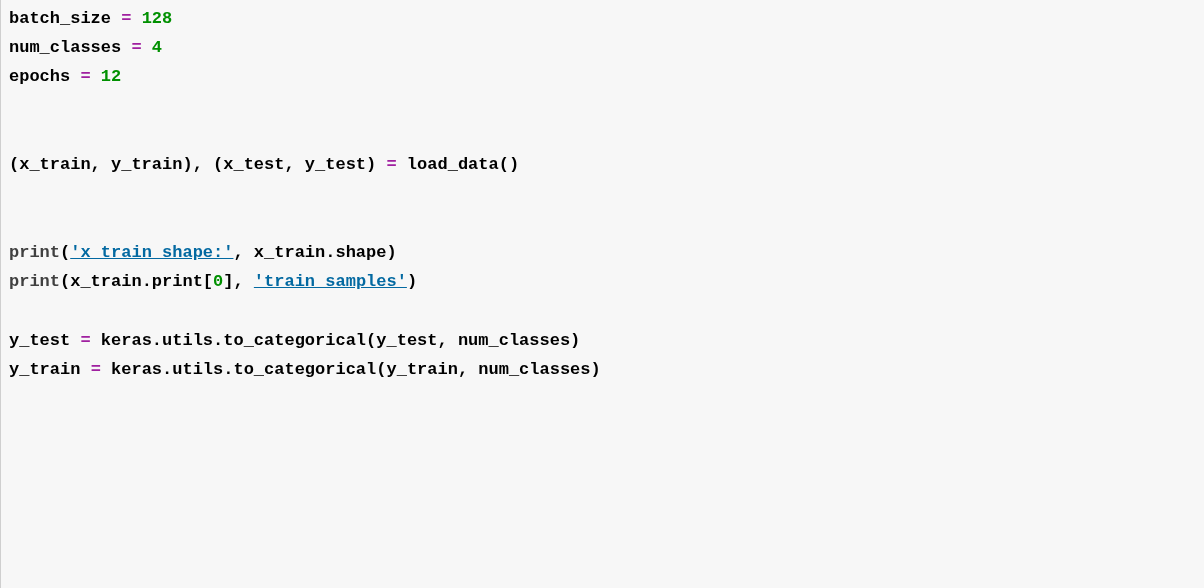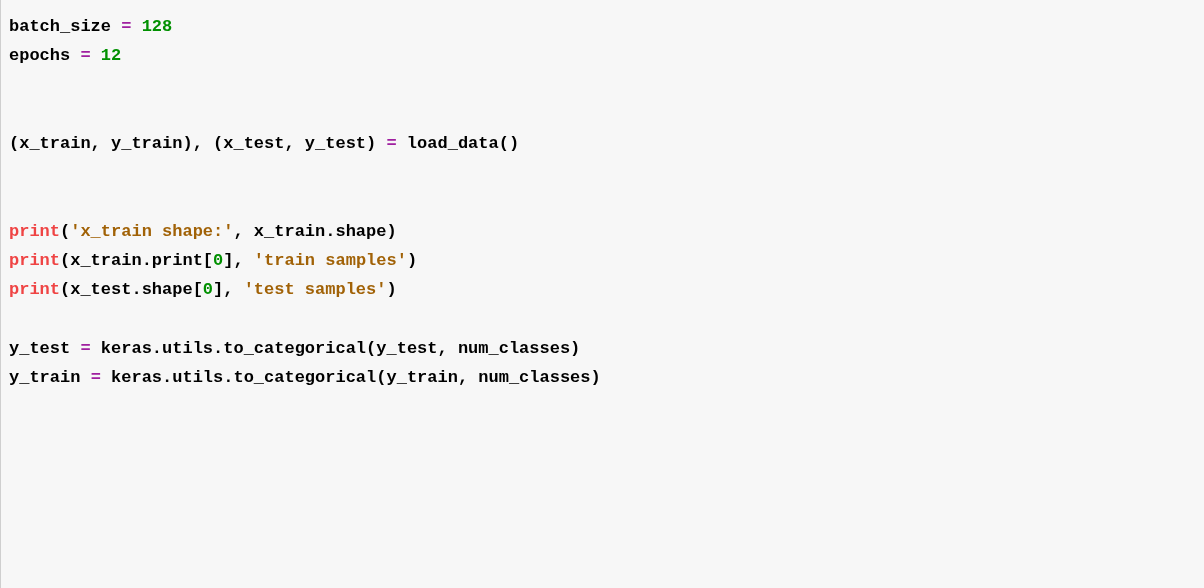--- a/index.html
+++ b/index.html
@@ -10,42 +10,42 @@
     font-size: 17px;
     line-height: 1.72;
     font-weight: bold;
   }
   .code-block {
     width: 1204px;
     height: 588px;
     box-sizing: border-box;
     background: #f7f7f7;
     border-left: 1px solid #cfcfcf;
-    padding: 12px 0 0 8px;
+    padding: 4px 0 0 8px;
     overflow: hidden;
   }
   .line {
     white-space: pre;
     color: #000;
   }
   .op { color: #a020a0; } 
   .num { color: #009000; } 
-  .str { color: #a16207; } 
-  .fn { color: #ef4444; } 
+  .str { color: #0369a1; text-decoration: underline; } 
+  .fn { color: #404040; } 
 </style>
 </head>
 <body>
 
 <div class="code-block" id="code-root">
     <div class="line"><span>batch_size </span><span class="op">=</span><span> </span><span class="num">128</span></div>
+    <div class="line"><span>num_classes </span><span class="op">=</span><span> </span><span class="num">4</span></div>
     <div class="line"><span>epochs </span><span class="op">=</span><span> </span><span class="num">12</span></div>
     <div class="line">&nbsp;</div>
     <div class="line">&nbsp;</div>
     <div class="line"><span>(x_train, y_train), (x_test, y_test) </span><span class="op">=</span><span> load_data()</span></div>
     <div class="line">&nbsp;</div>
     <div class="line">&nbsp;</div>
     <div class="line"><span class="fn">print</span><span>(</span><span class="str">'x_train shape:'</span><span>, x_train.shape)</span></div>
     <div class="line"><span class="fn">print</span><span>(x_train.print[</span><span class="num">0</span><span>], </span><span class="str">'train samples'</span><span>)</span></div>
-    <div class="line"><span class="fn">print</span><span>(x_test.shape[</span><span class="num">0</span><span>], </span><span class="str">'test samples'</span><span>)</span></div>
     <div class="line">&nbsp;</div>
     <div class="line"><span>y_test </span><span class="op">=</span><span> keras.utils.to_categorical(y_test, num_classes)</span></div>
     <div class="line"><span>y_train </span><span class="op">=</span><span> keras.utils.to_categorical(y_train, num_classes)</span></div>
   </div>
 
 </body></html>

